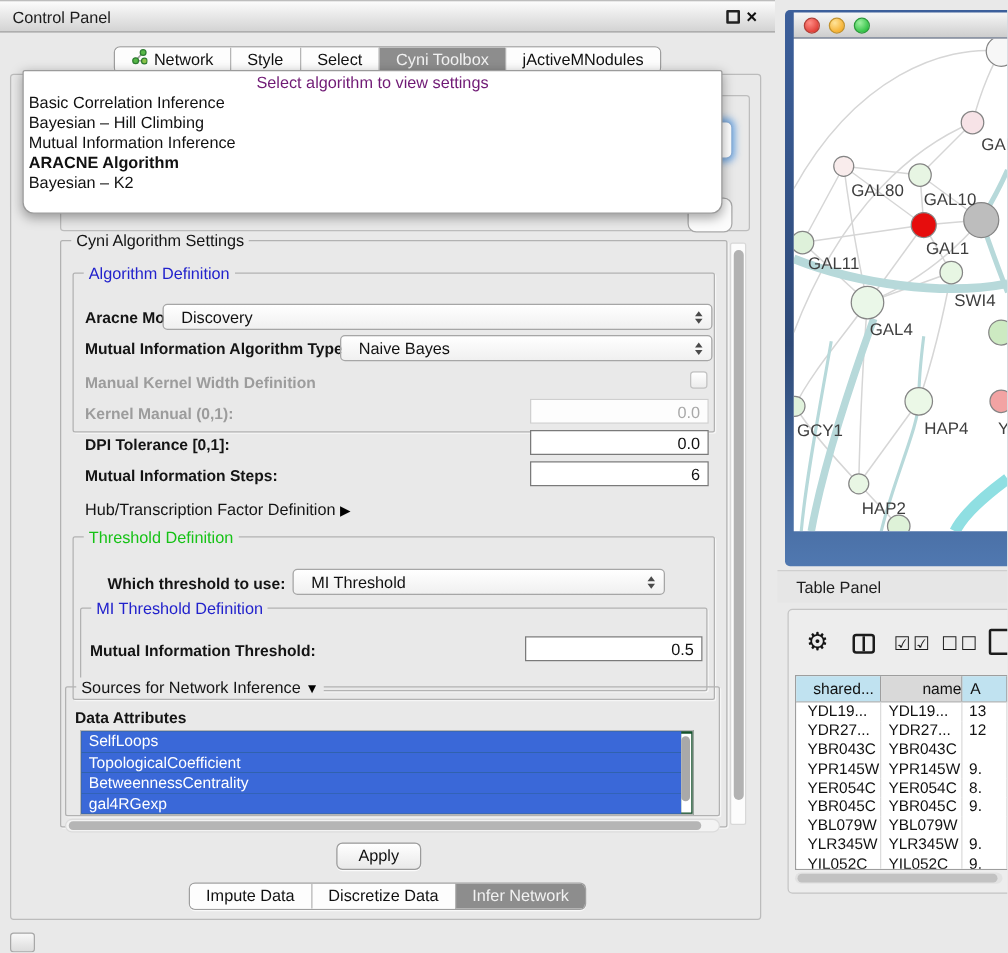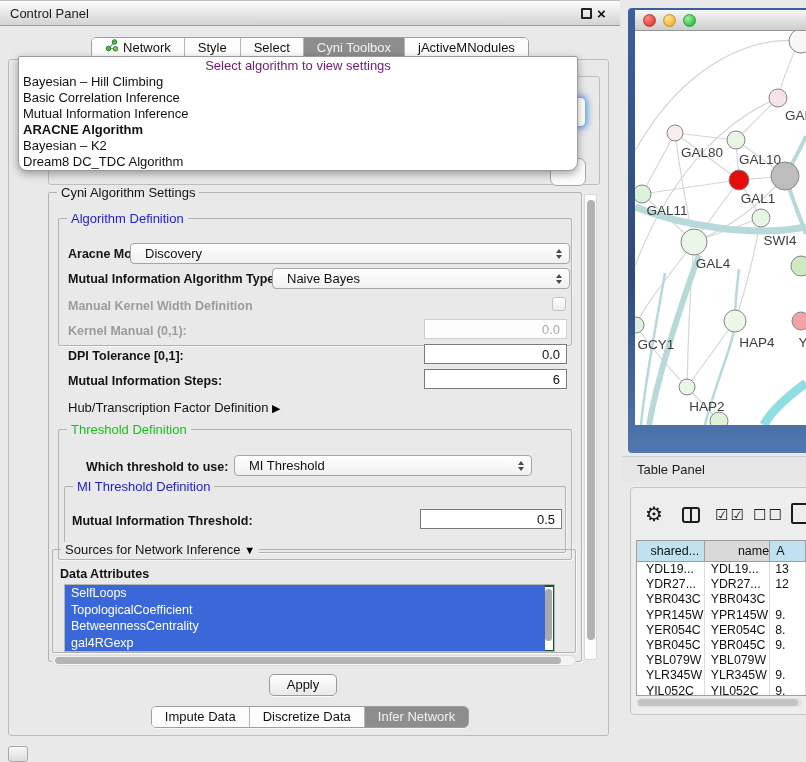--- a/index.html
+++ b/index.html
@@ -174,26 +174,25 @@
 
   <div class="content-panel"></div>
 
   <div class="hidden-group"></div>
   <div class="focus-combo-frag"></div>
   <div class="gray-frag"></div>
 
   <div class="dd-overlay">
     <div class="dd-placeholder">Select algorithm to view settings</div>
     <div id="dd-items">
+        <div class="dd-item">Basic Correlation Inference</div>
         <div class="dd-item">Bayesian – Hill Climbing</div>
-        <div class="dd-item">Basic Correlation Inference</div>
         <div class="dd-item">Mutual Information Inference</div>
         <div class="dd-item bold">ARACNE Algorithm</div>
         <div class="dd-item">Bayesian – K2</div>
-        <div class="dd-item">Dream8 DC_TDC Algorithm</div>
       </div>
   </div>
 
   <div class="group g-settings">
     <span class="legend">Cyni Algorithm Settings</span>
   </div>
   <div class="v-scroll">
       <div class="thumb"></div>
     </div>
 

